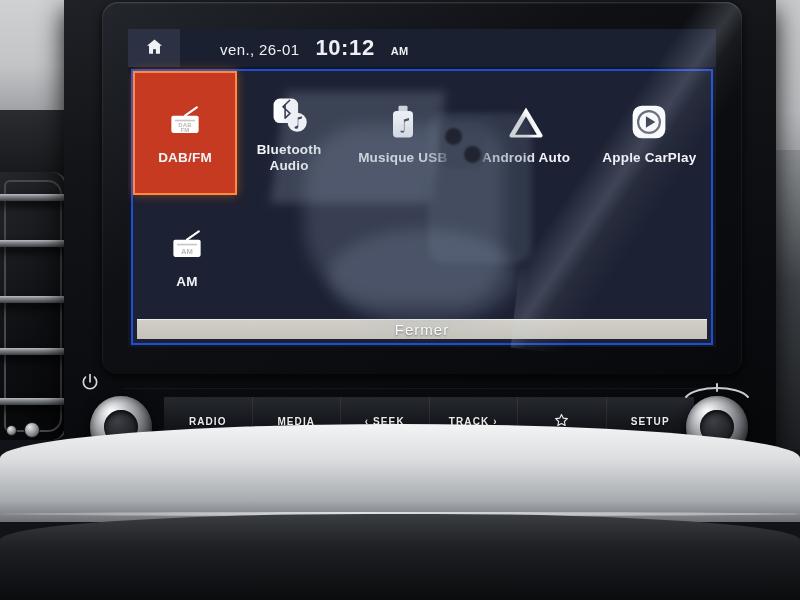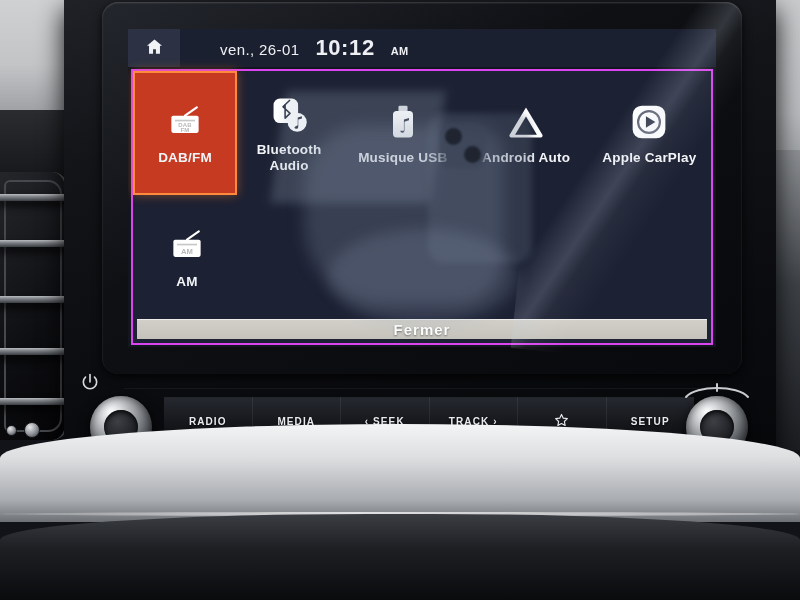--- a/index.html
+++ b/index.html
@@ -170,21 +170,21 @@
   }
   .status-date { font-size: 15px; letter-spacing: .4px; }
   .status-time { font-size: 22px; font-weight: bold; letter-spacing: .6px; }
   .status-ampm { font-size: 11px; font-weight: bold; letter-spacing: .4px; }
 
   
   .dialog {
     position: absolute;
     left: 3px; top: 40px;
     width: 582px; height: 276px;
-    border: 2px solid #d946ef;
+    border: 2px solid #1d4ed8;
     background: #1c2133;
     display: flex;
     flex-direction: column;
   }
   .dialog-grid {
     position: relative;
     flex: 1;
     padding: 0;
   }
   .tile-row {
@@ -270,21 +270,21 @@
   .fermer {
     height: 42px;
     margin: 0 4px 4px 4px;
     background: linear-gradient(180deg, #d2d0c9 0%, #c4c2ba 100%);
     display: flex; align-items: center; justify-content: center;
     box-shadow: inset 0 1px 0 rgba(255,255,255,.6);
   }
   .fermer span {
     color: #ffffff;
     font-size: 15px;
-    font-weight: bold;
+    font-weight: normal;
     letter-spacing: 1px;
     text-shadow: 0 1px 2px rgba(0,0,0,.45);
   }
 
   
   .hw-row {
     position: absolute;
     left: 100px; top: 397px;
     width: 530px; height: 48px;
     background: linear-gradient(180deg, #25282e 0%, #15171b 55%, #0c0d10 100%);

